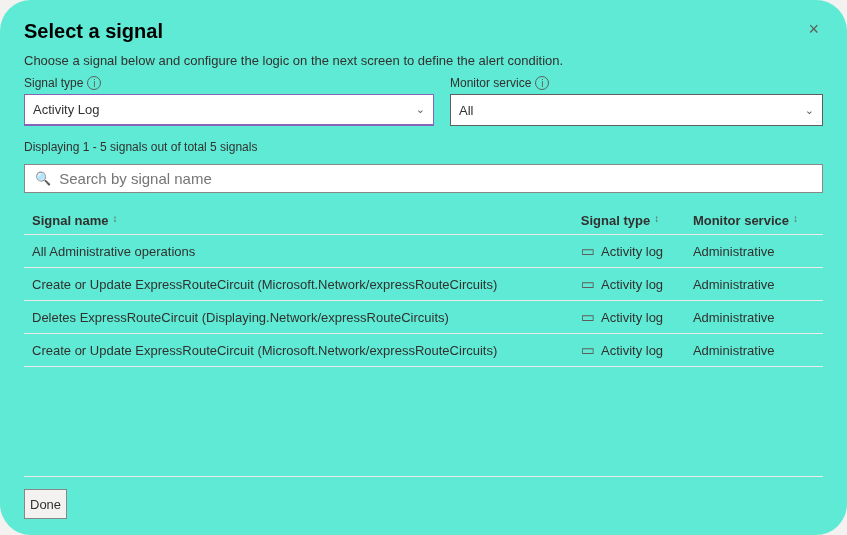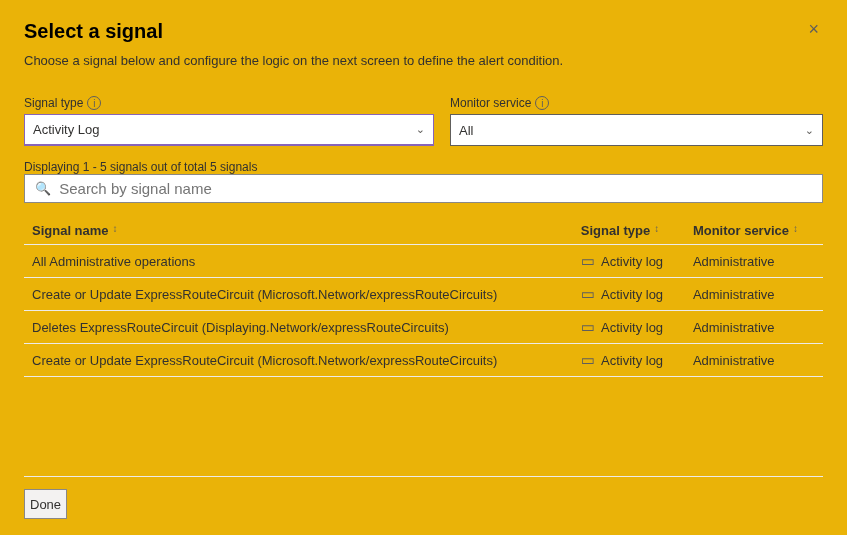--- a/index.html
+++ b/index.html
@@ -8,27 +8,28 @@
       font-size: 13px;
       background: #f3f2f1;
       display: flex;
       justify-content: center;
       align-items: center;
       width: 847px;
       height: 535px;
       overflow: hidden;
     }
     .dialog {
-      background: #eab308;
+      background: #5eead4;
       width: 847px;
       height: 535px;
       padding: 20px 24px 16px 24px;
       position: relative;
       display: flex;
       flex-direction: column;
+      border-radius: 31px;
     }
     .dialog-header {
       display: flex;
       justify-content: space-between;
       align-items: flex-start;
       margin-bottom: 10px;
     }
     .dialog-title {
       font-size: 20px;
       font-weight: 600;
@@ -39,21 +40,21 @@
       border: none;
       font-size: 18px;
       cursor: pointer;
       color: #605e5c;
       padding: 0 4px;
       line-height: 1;
     }
     .subtitle {
       font-size: 13px;
       color: #323130;
-      margin-bottom: 28px;
+      margin-bottom: 8px;
     }
     .form-row {
       display: flex;
       gap: 16px;
       margin-bottom: 14px;
     }
     .form-group {
       display: flex;
       flex-direction: column;
       gap: 4px;
@@ -97,20 +98,21 @@
       border-bottom: 1px solid #605e5c;
       align-items: center;
     }
     .chevron-down {
       font-size: 11px;
       color: #605e5c;
     }
     .count-text {
       font-size: 12px;
       color: #323130;
+      margin-bottom: 10px;
     }
     .search-box {
       display: flex;
       align-items: center;
       border: 1px solid #8a8886;
       padding: 5px 10px;
       gap: 8px;
       margin-bottom: 14px;
       background: #fff;
     }

